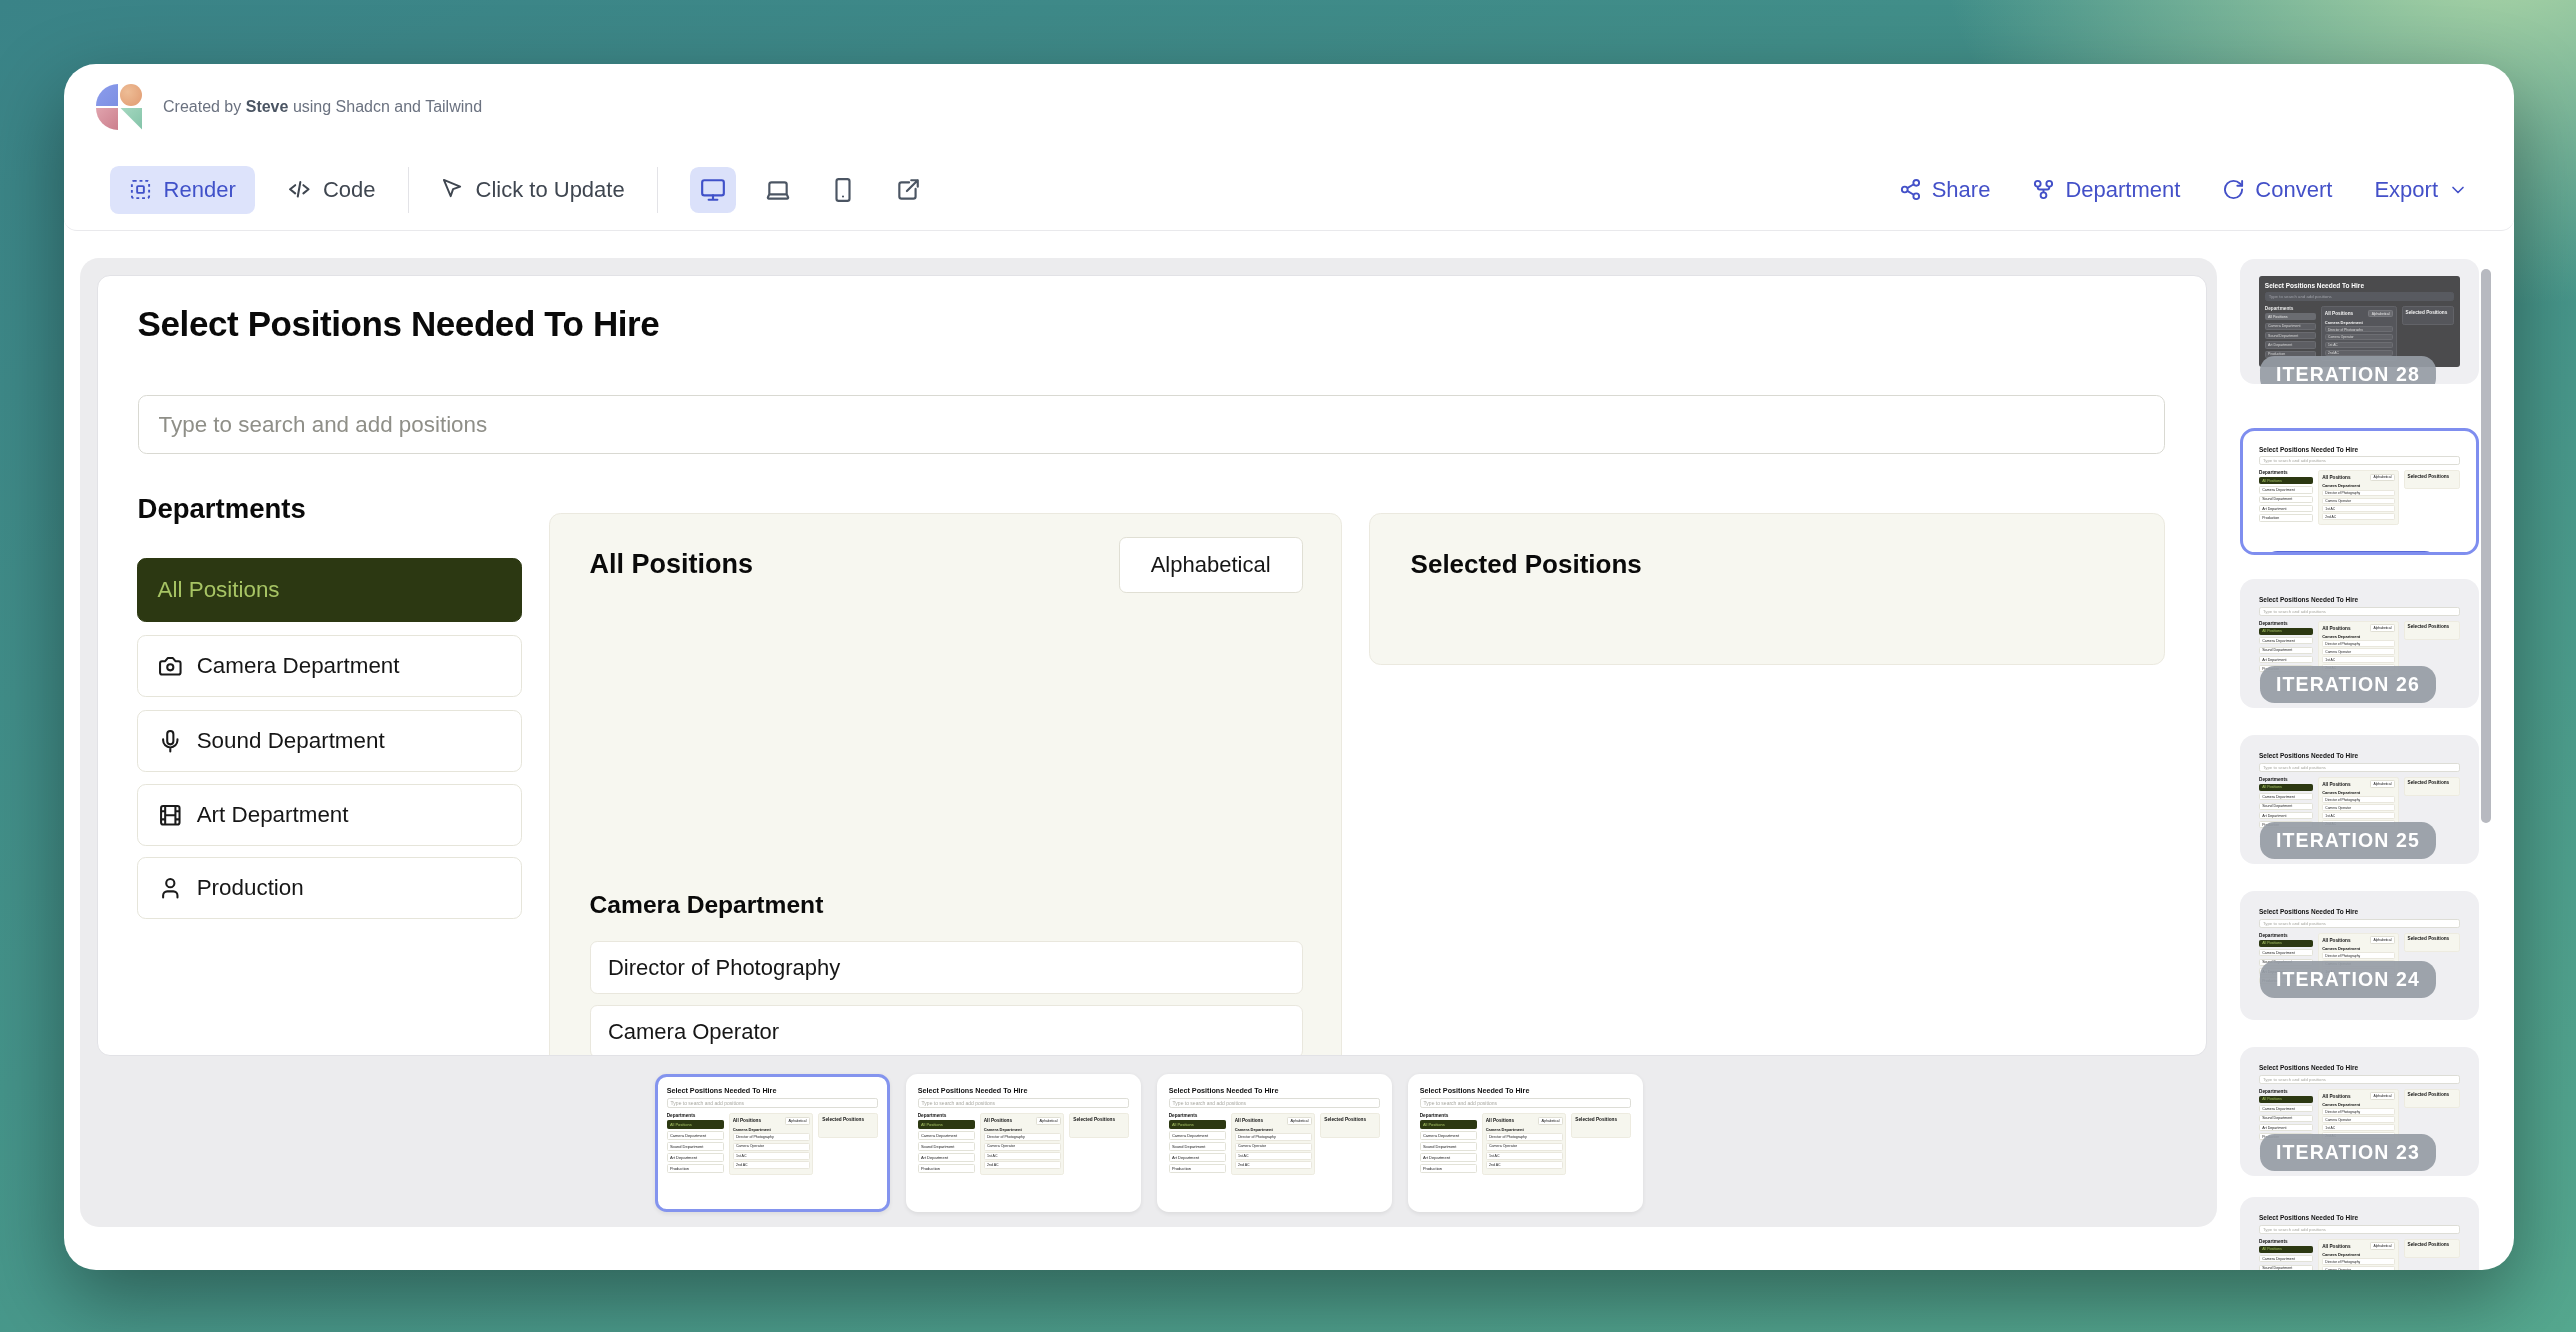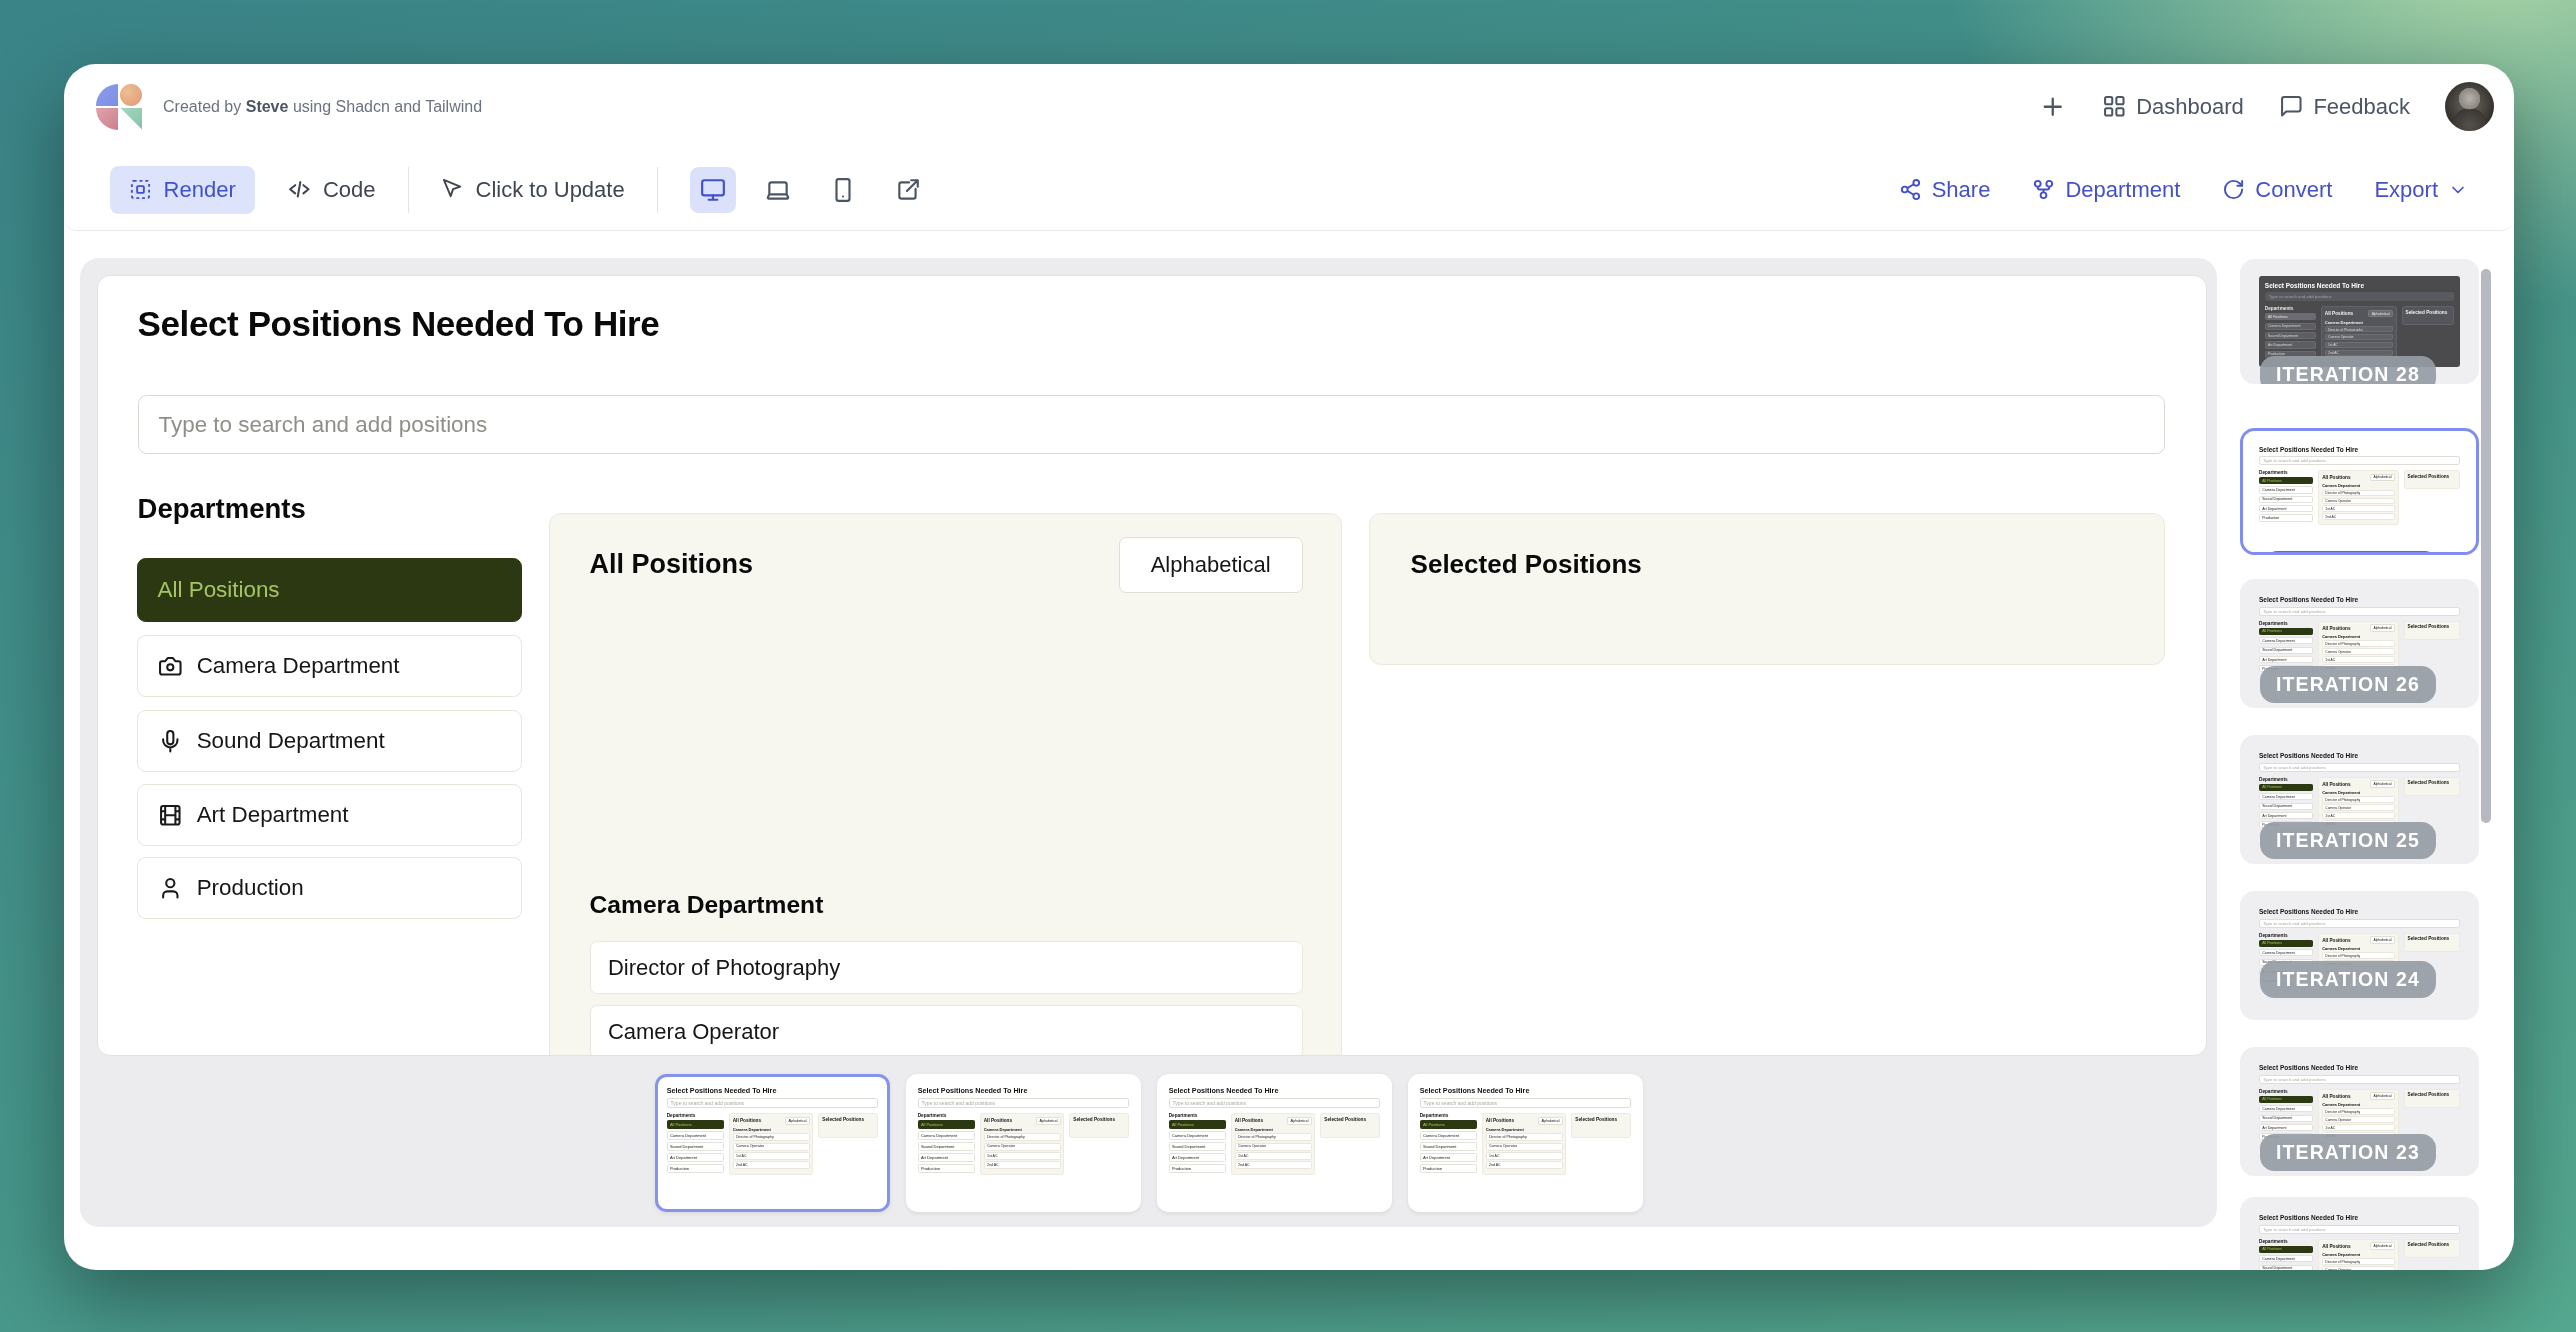--- a/index.html
+++ b/index.html
@@ -191,43 +191,20 @@
         <div class="q tl"></div>
           <div class="q tr"></div>
           <div class="q bl"></div>
           <div class="q br"></div>
       </div>
       <div class="created">
         <span>Created by</span>
         <b>Steve</b>
         <span>using Shadcn and Tailwind</span>
       </div>
-      <div class="hdr-right">
-        <div class="hdr-act">
-          <svg width="27.5" height="27.5" viewBox="0 0 24 24" fill="none" stroke="currentColor" stroke-width="2" stroke-linecap="round">
-              <path d="M12 5v14M5 12h14"></path>
-            </svg>
-        </div>
-        <div class="hdr-act">
-          <svg width="24.6" height="24.6" viewBox="0 0 24 24" fill="none" stroke="currentColor" stroke-width="2">
-              <rect x="3" y="3" width="7" height="7" rx="1.5"></rect>
-              <rect x="14" y="3" width="7" height="7" rx="1.5"></rect>
-              <rect x="14" y="14" width="7" height="7" rx="1.5"></rect>
-              <rect x="3" y="14" width="7" height="7" rx="1.5"></rect>
-            </svg>
-          <span>Dashboard</span>
-        </div>
-        <div class="hdr-act">
-          <svg width="24.6" height="24.6" viewBox="0 0 24 24" fill="none" stroke="currentColor" stroke-width="2" stroke-linejoin="round">
-              <path d="M21 15a2 2 0 0 1-2 2H7l-4 4V5a2 2 0 0 1 2-2h14a2 2 0 0 1 2 2z"></path>
-            </svg>
-          <span>Feedback</span>
-        </div>
-        <div class="avatar"></div>
-      </div>
     </div>
 
     <div class="tbar">
       <div class="pill-render">
         <svg width="23" height="23" viewBox="0 0 24 24" fill="none" stroke="currentColor" stroke-width="2">
             <rect x="3" y="3" width="18" height="18" rx="2" stroke-dasharray="3 3"></rect>
             <rect x="8.5" y="8.5" width="7" height="7" rx="1"></rect>
           </svg>
         <span>Render</span>
       </div>

